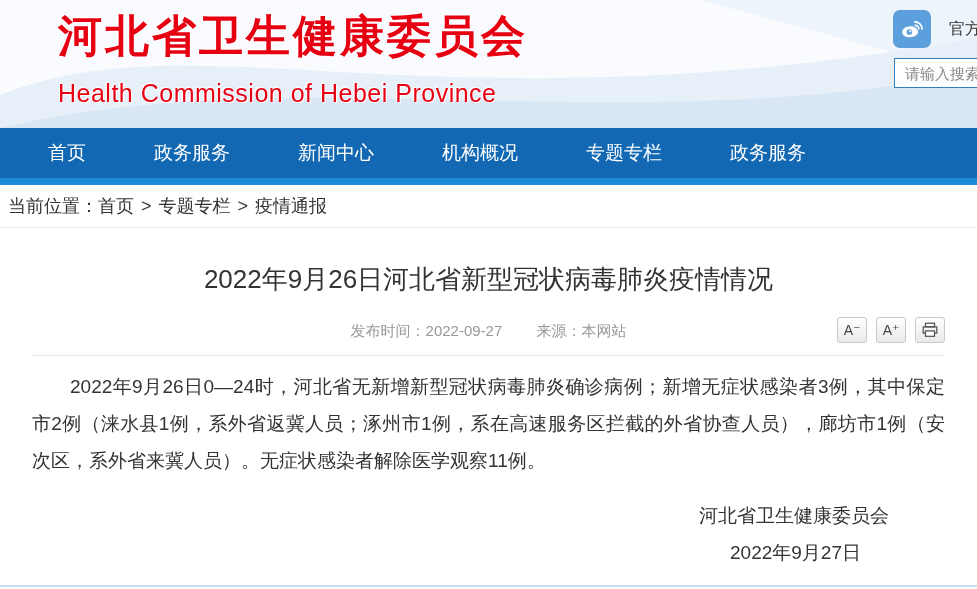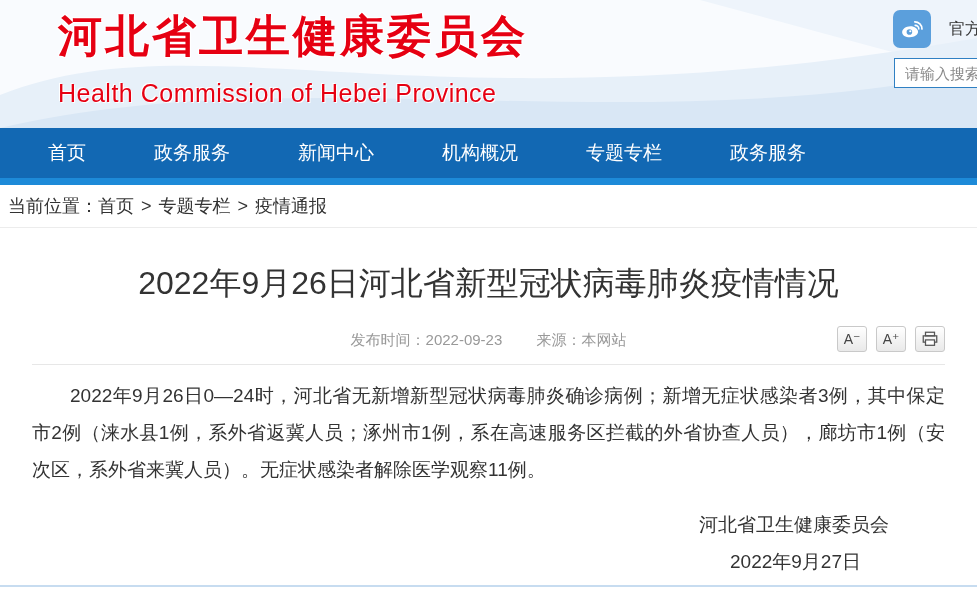--- a/index.html
+++ b/index.html
@@ -39,21 +39,21 @@
   .nav-strip { height: 7px; background: #1d8ad8; }
 
   
   .breadcrumb-bar { height: 42px; display: flex; align-items: center; padding-left: 8px;
     font-size: 18px; color: #333; background: #fff; border-bottom: 1px solid #ececec; }
   .breadcrumb-bar a { color: #333; text-decoration: none; cursor: pointer; }
   .bc-sep { margin: 0 7px; color: #333; }
 
   
   .article { position: relative; padding: 0 32px; }
-  .article-title { text-align: center; font-size: 32px; font-weight: normal; color: #333; margin: 34px 0 0; }
+  .article-title { text-align: center; font-size: 26px; font-weight: normal; color: #333; margin: 34px 0 0; }
   .meta-row { position: relative; text-align: center; margin-top: 20px; height: 28px;
     color: #999; font-size: 15px; line-height: 28px; }
   .meta-src { margin-left: 30px; }
   .font-tools { position: absolute; right: 0; top: 0; display: flex; gap: 9px; }
   .tool-btn { width: 30px; height: 26px; border: 1px solid #c9c9c9; border-radius: 3px;
     background: linear-gradient(#ffffff, #e9e9e9); font-size: 14px; color: #444;
     display: flex; align-items: center; justify-content: center; padding: 0; cursor: pointer;
     font-family: inherit; }
   .meta-sep { border: none; border-top: 1px solid #e7e7e7; margin: 10px 0 0; }
 
@@ -113,21 +113,21 @@
   <span class="bc-sep">&gt;</span>
   <a>专题专栏</a>
   <span class="bc-sep">&gt;</span>
   <a>疫情通报</a>
 </div>
 
 <main class="article">
   <h2 class="article-title">2022年9月26日河北省新型冠状病毒肺炎疫情情况</h2>
 
   <div class="meta-row">
-    <span>发布时间：2022-09-23</span>
+    <span>发布时间：2022-09-27</span>
     <span class="meta-src">来源：本网站</span>
     <span class="font-tools">
       <button class="tool-btn">A⁻</button>
       <button class="tool-btn">A⁺</button>
       <button class="tool-btn">
         <svg viewBox="0 0 20 20" width="18" height="18">
           <rect x="5" y="2.5" width="10" height="4" fill="none" stroke="#555" stroke-width="1.4"></rect>
           <rect x="2.5" y="6.5" width="15" height="7" fill="none" stroke="#555" stroke-width="1.4"></rect>
           <rect x="5" y="11" width="10" height="6" fill="#fff" stroke="#555" stroke-width="1.4"></rect>
         </svg>

